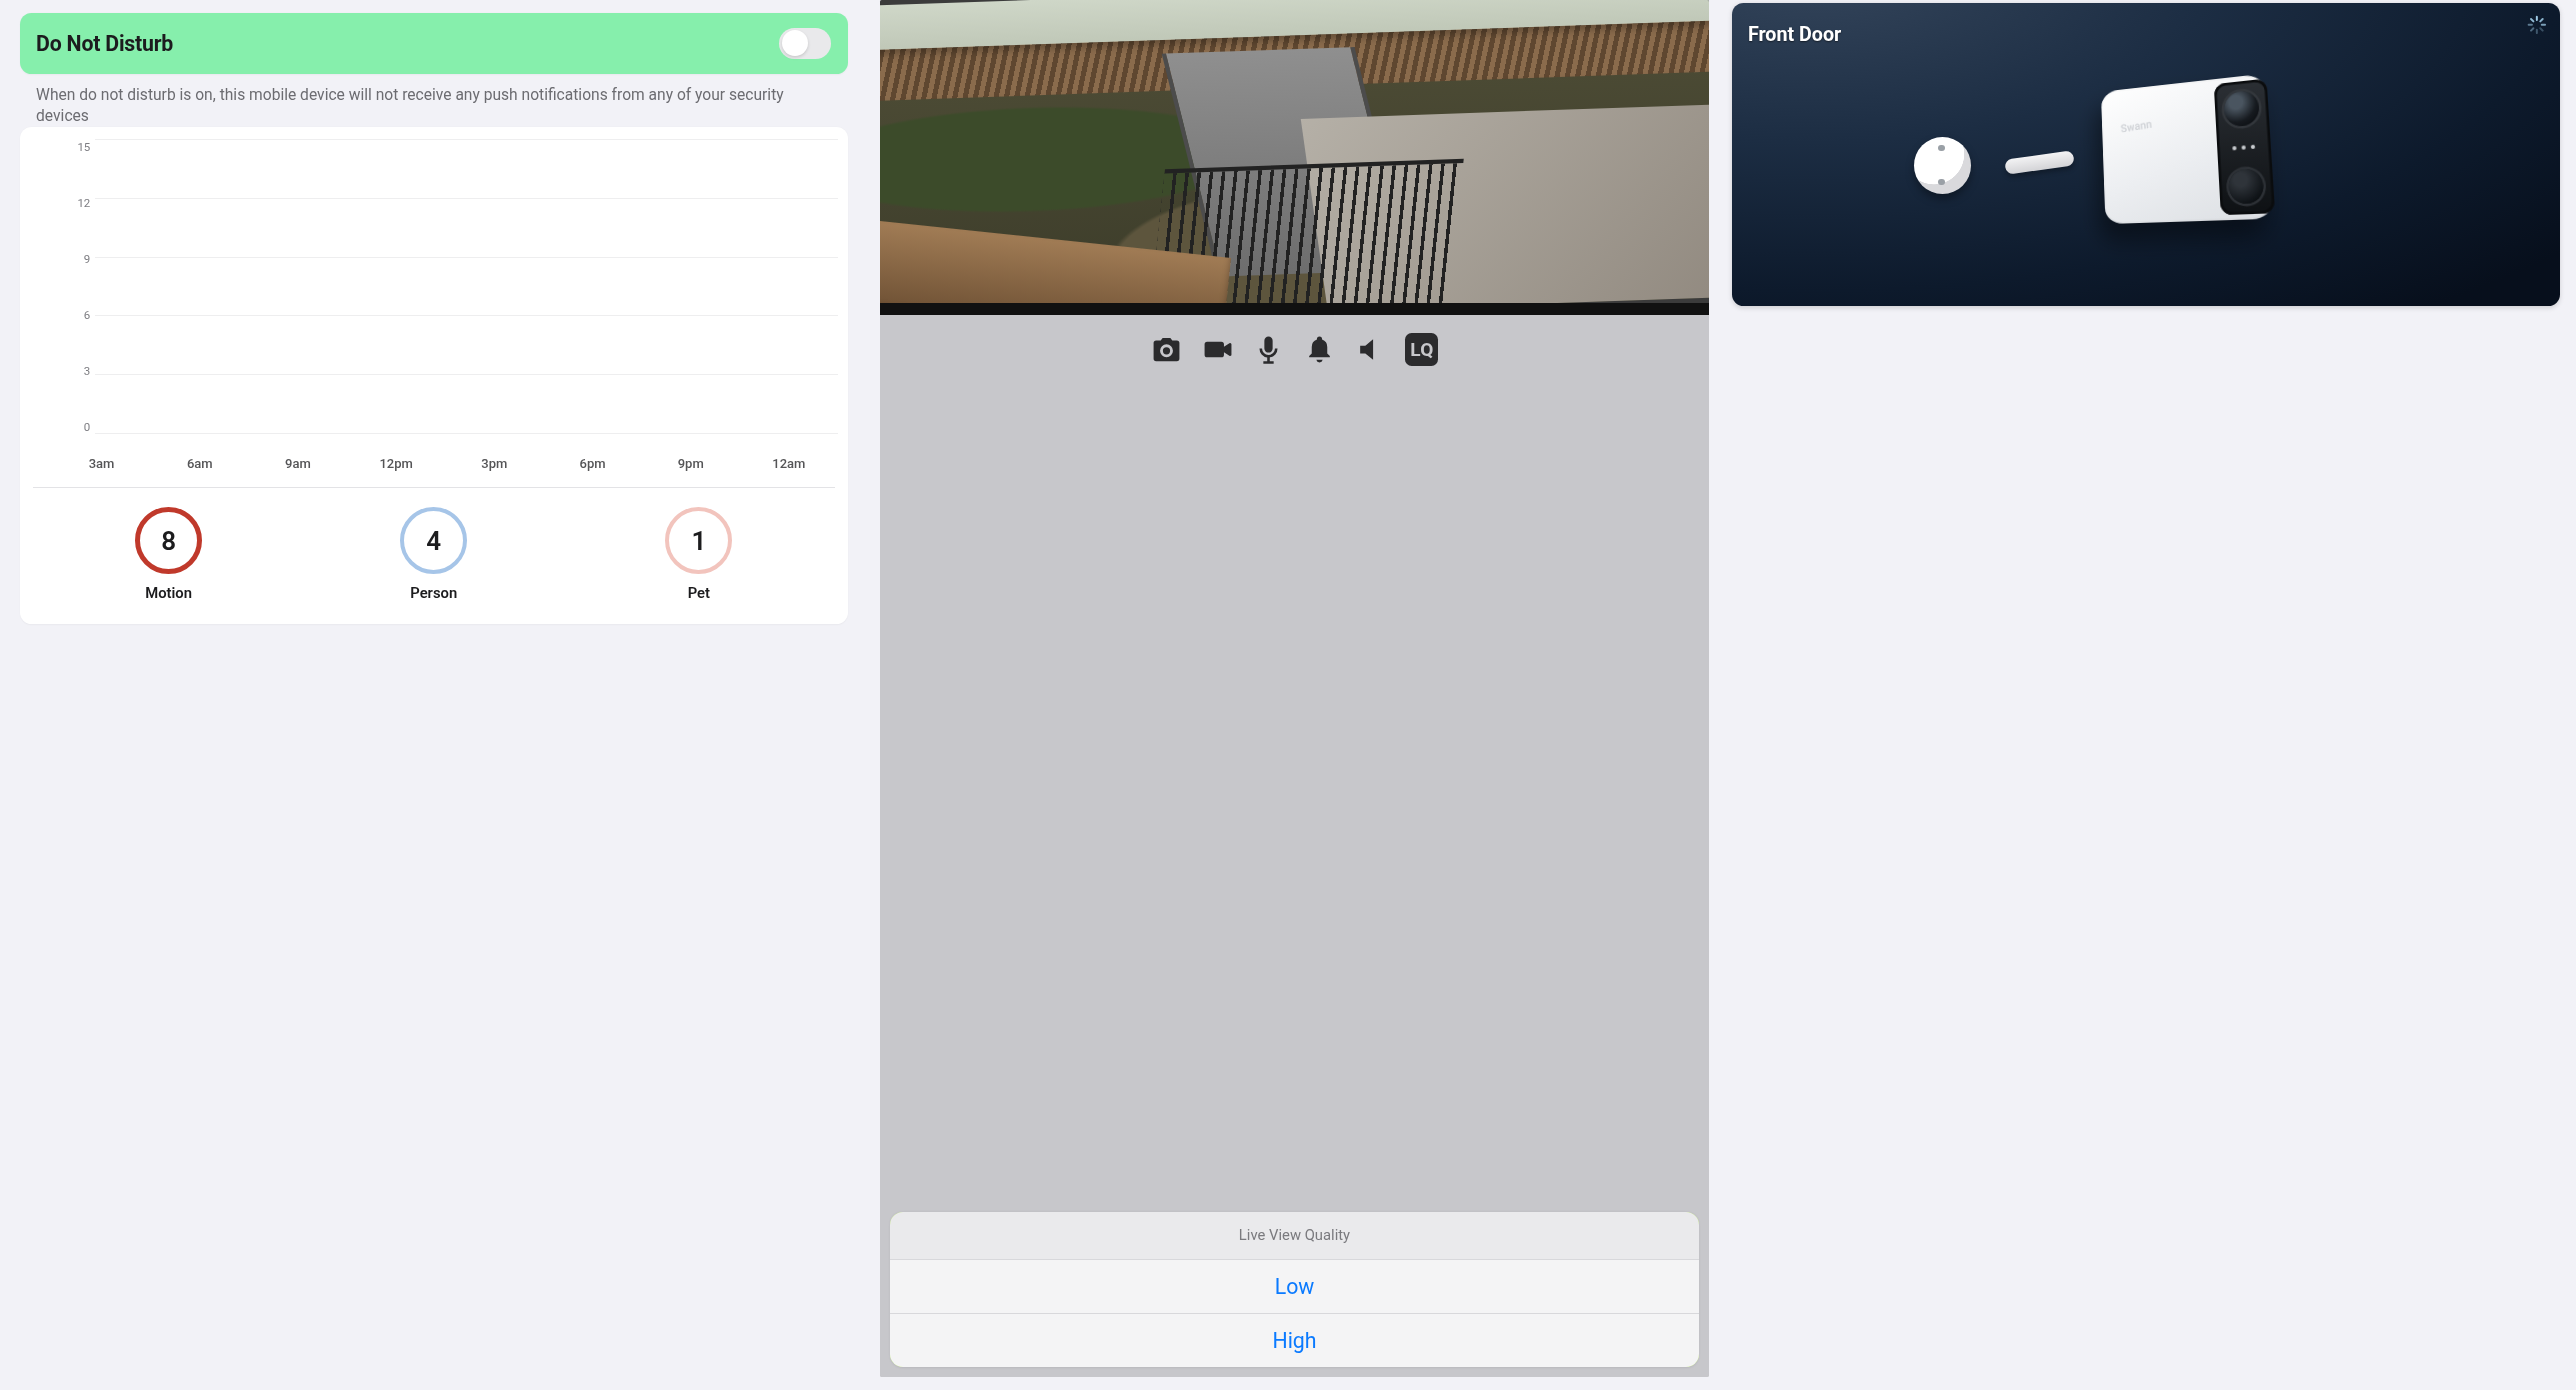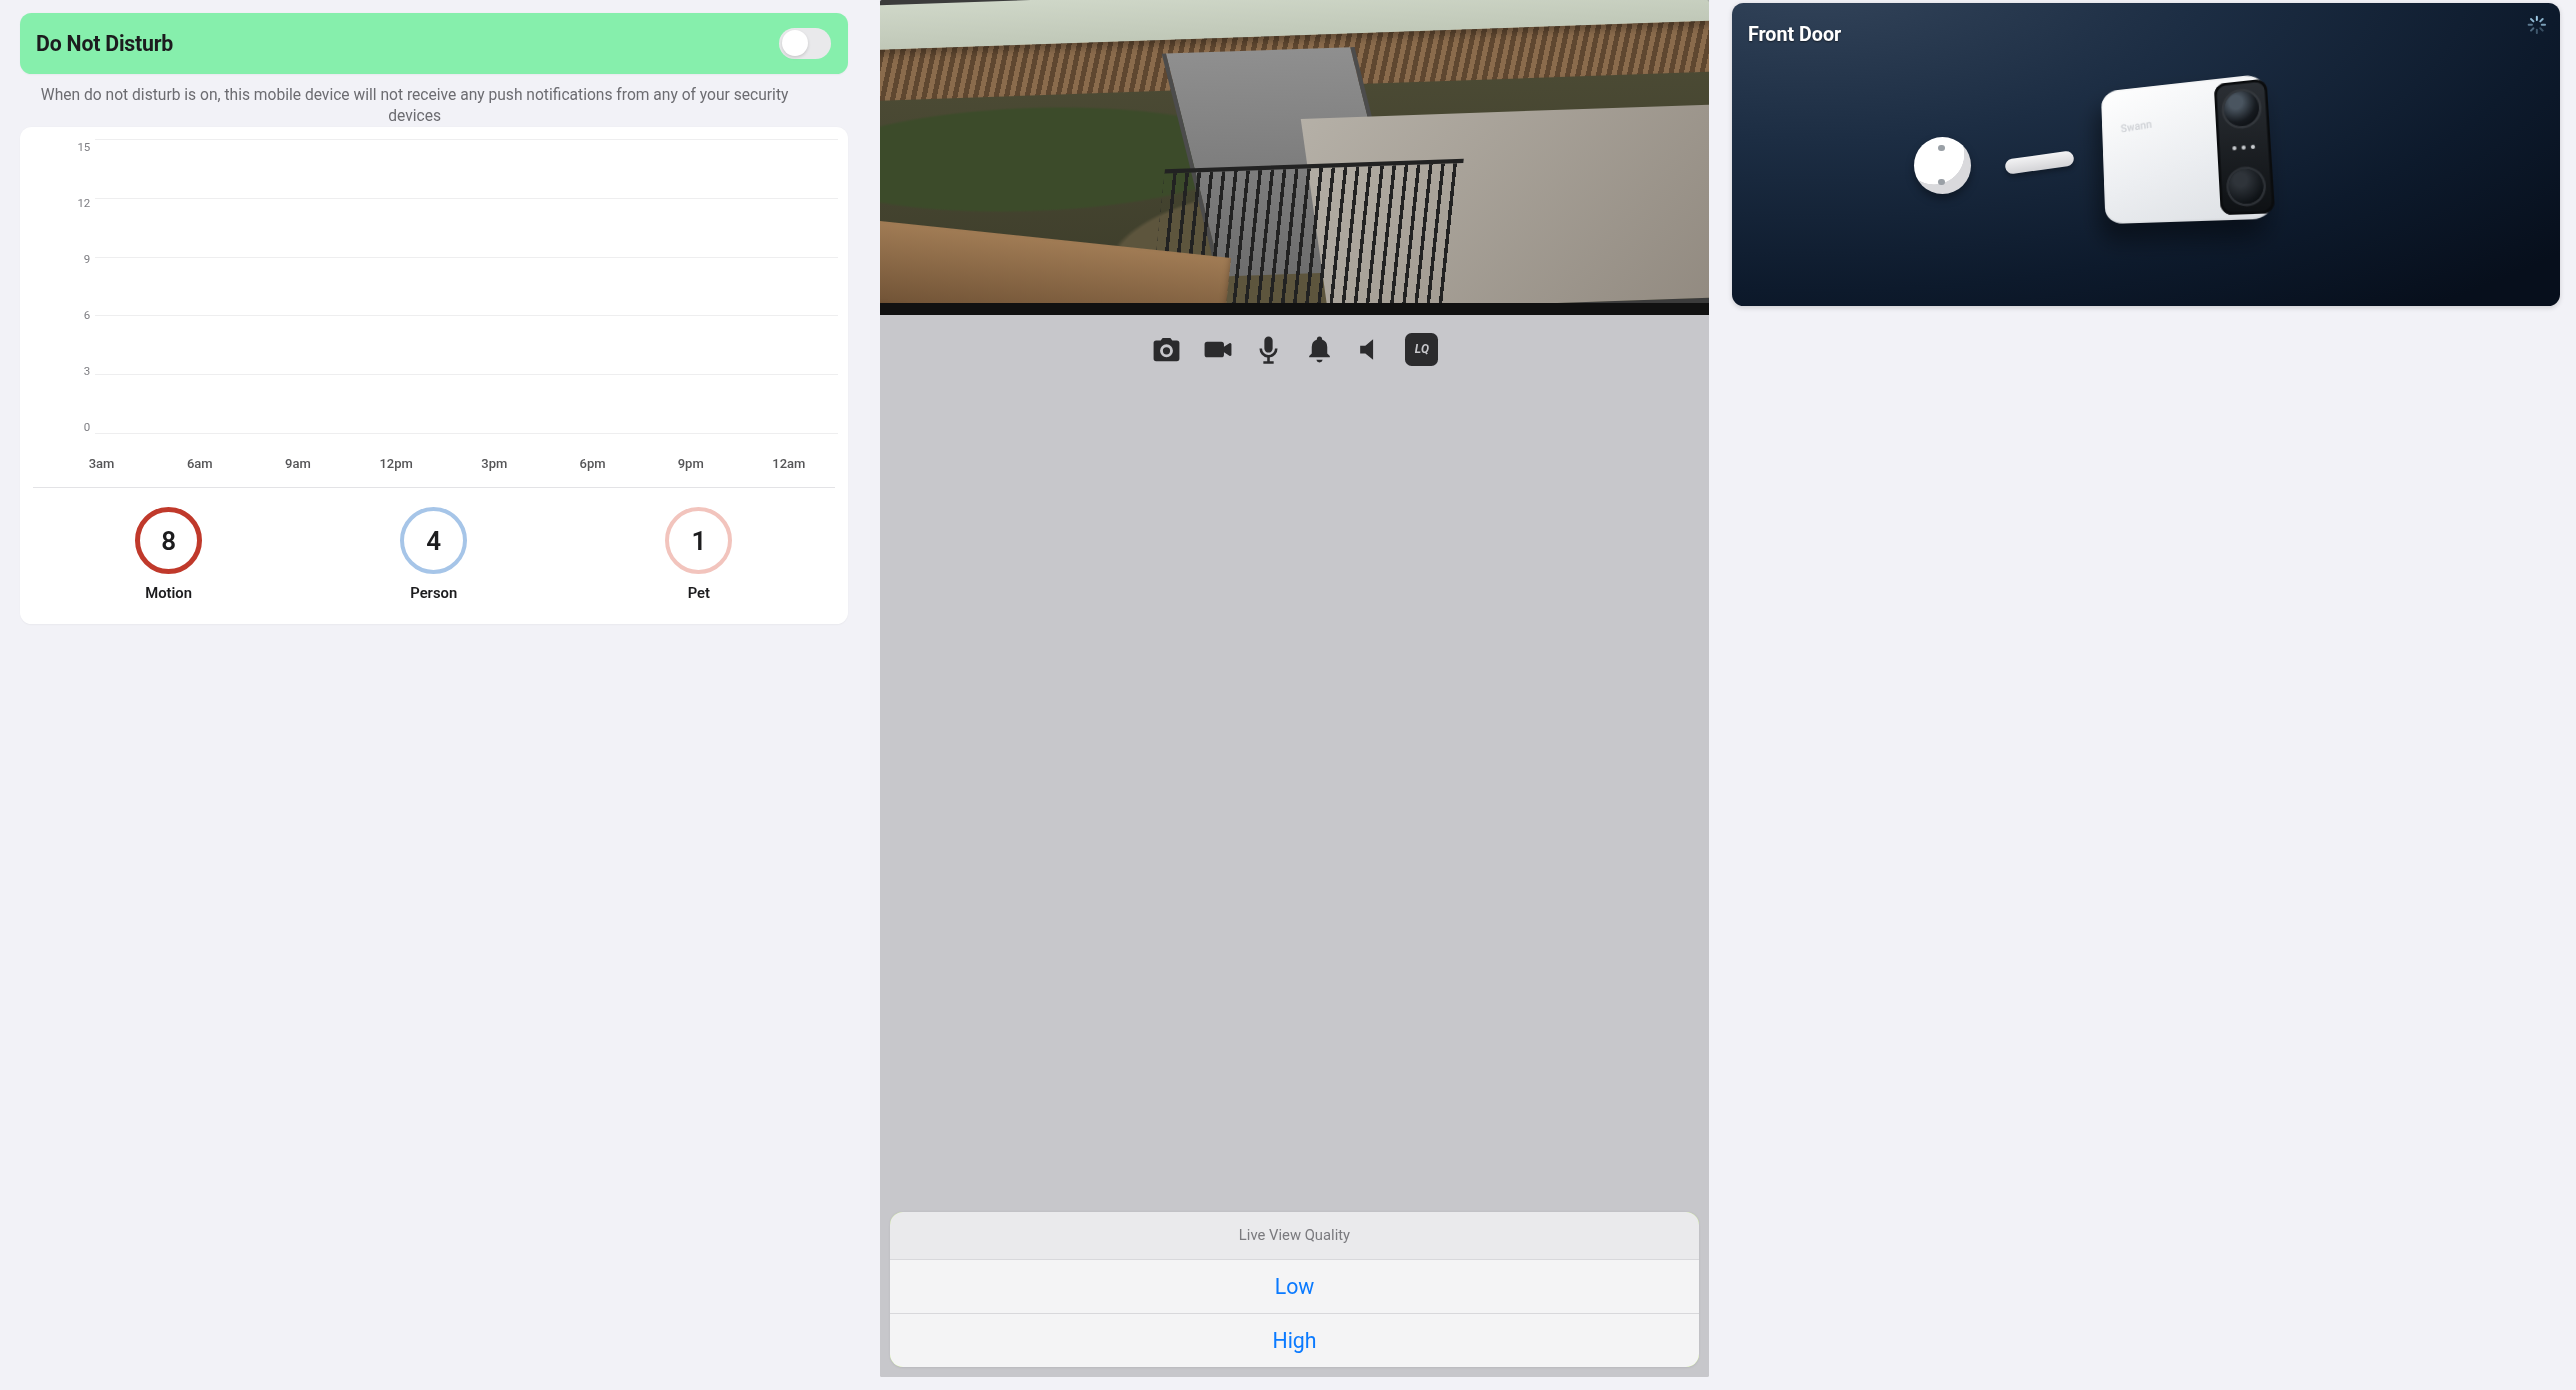--- a/index.html
+++ b/index.html
@@ -45,21 +45,20 @@
     border-radius: 50%;
     background: #ffffff;
     box-shadow: 0 1.6px 3.3px rgba(0,0,0,0.15);
   }
   .dnd-desc {
     color: #6c6c71;
     font-size: 15.6px;
     line-height: 1.35;
     padding: 11.5px 4.9px 0 16.4px;
     max-width: 94%;
-    text-align: center;
   }
   .section-label {
     color: #8a8a8e;
     font-size: 14.8px;
     font-weight: 500;
     letter-spacing: 0.01em;
     padding: 29.5px 0 8.2px 16.4px;
   }
   .chart-card {
     background: #ffffff;
@@ -152,21 +151,21 @@
   .video-bar { height: 11.5px; background: #111; }
   .controls {
     display: flex; align-items: center; justify-content: center; gap: 18px;
     padding: 18px 0 24.6px 0;
   }
   .ctrl-icon { width: 33px; height: 33px; color: #2b2b2d; cursor: pointer; display: flex; align-items: center; justify-content: center; }
   .ctrl-icon svg { width: 31px; height: 31px; fill: currentColor; }
   .lq-badge {
     width: 33px; height: 33px; border-radius: 6.6px; background: #2b2b2d;
     color: #c7c7cb; display: flex; align-items: center; justify-content: center;
-    font-size: 12px; font-weight: 700; letter-spacing: 0.02em; cursor: pointer; font-style: italic;
+    font-size: 19px; font-weight: 700; letter-spacing: 0.02em; cursor: pointer;
   }
   .sheet-spacer { flex: 1; min-height: 82px; }
   .action-sheet {
     margin: 0 9.8px 9.8px 9.8px;
     background: #bef264;
     border-radius: 13px;
     overflow: hidden;
     box-shadow: 0 0.8px 2.5px rgba(0,0,0,0.08);
   }
   .sheet-title {

